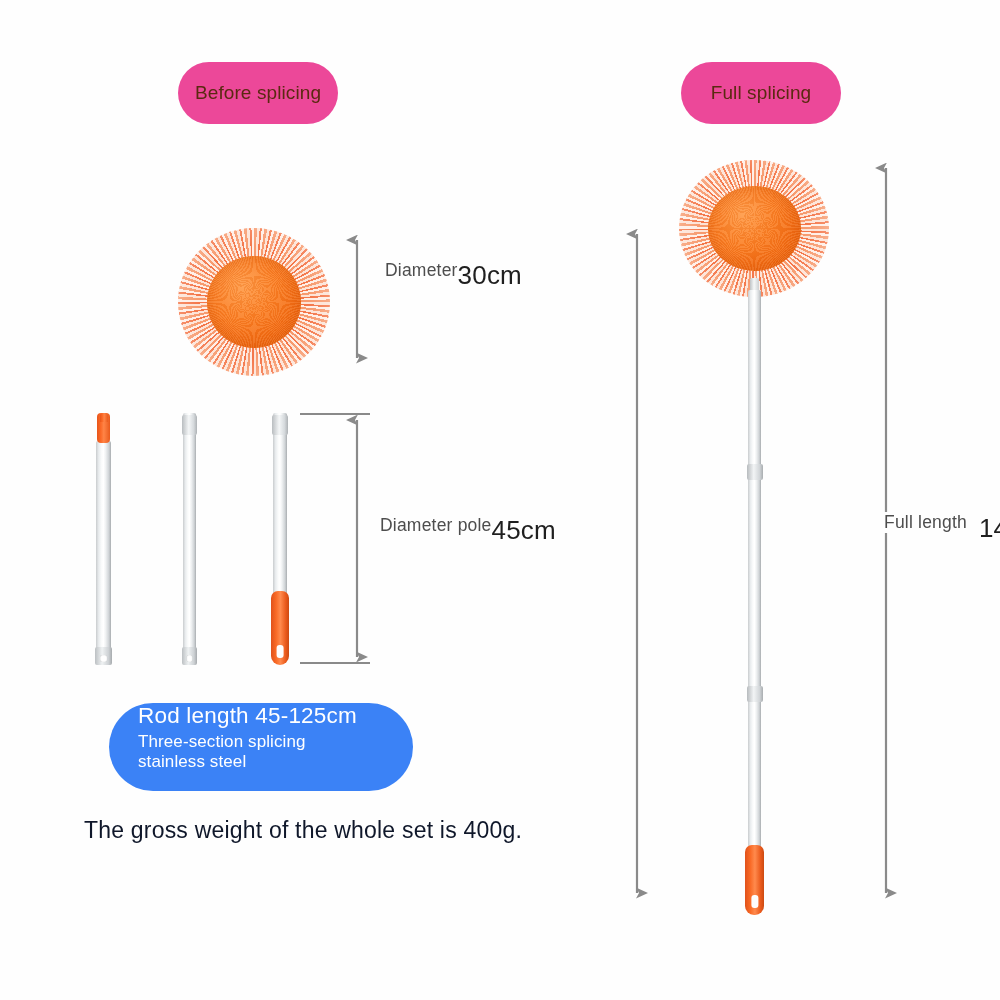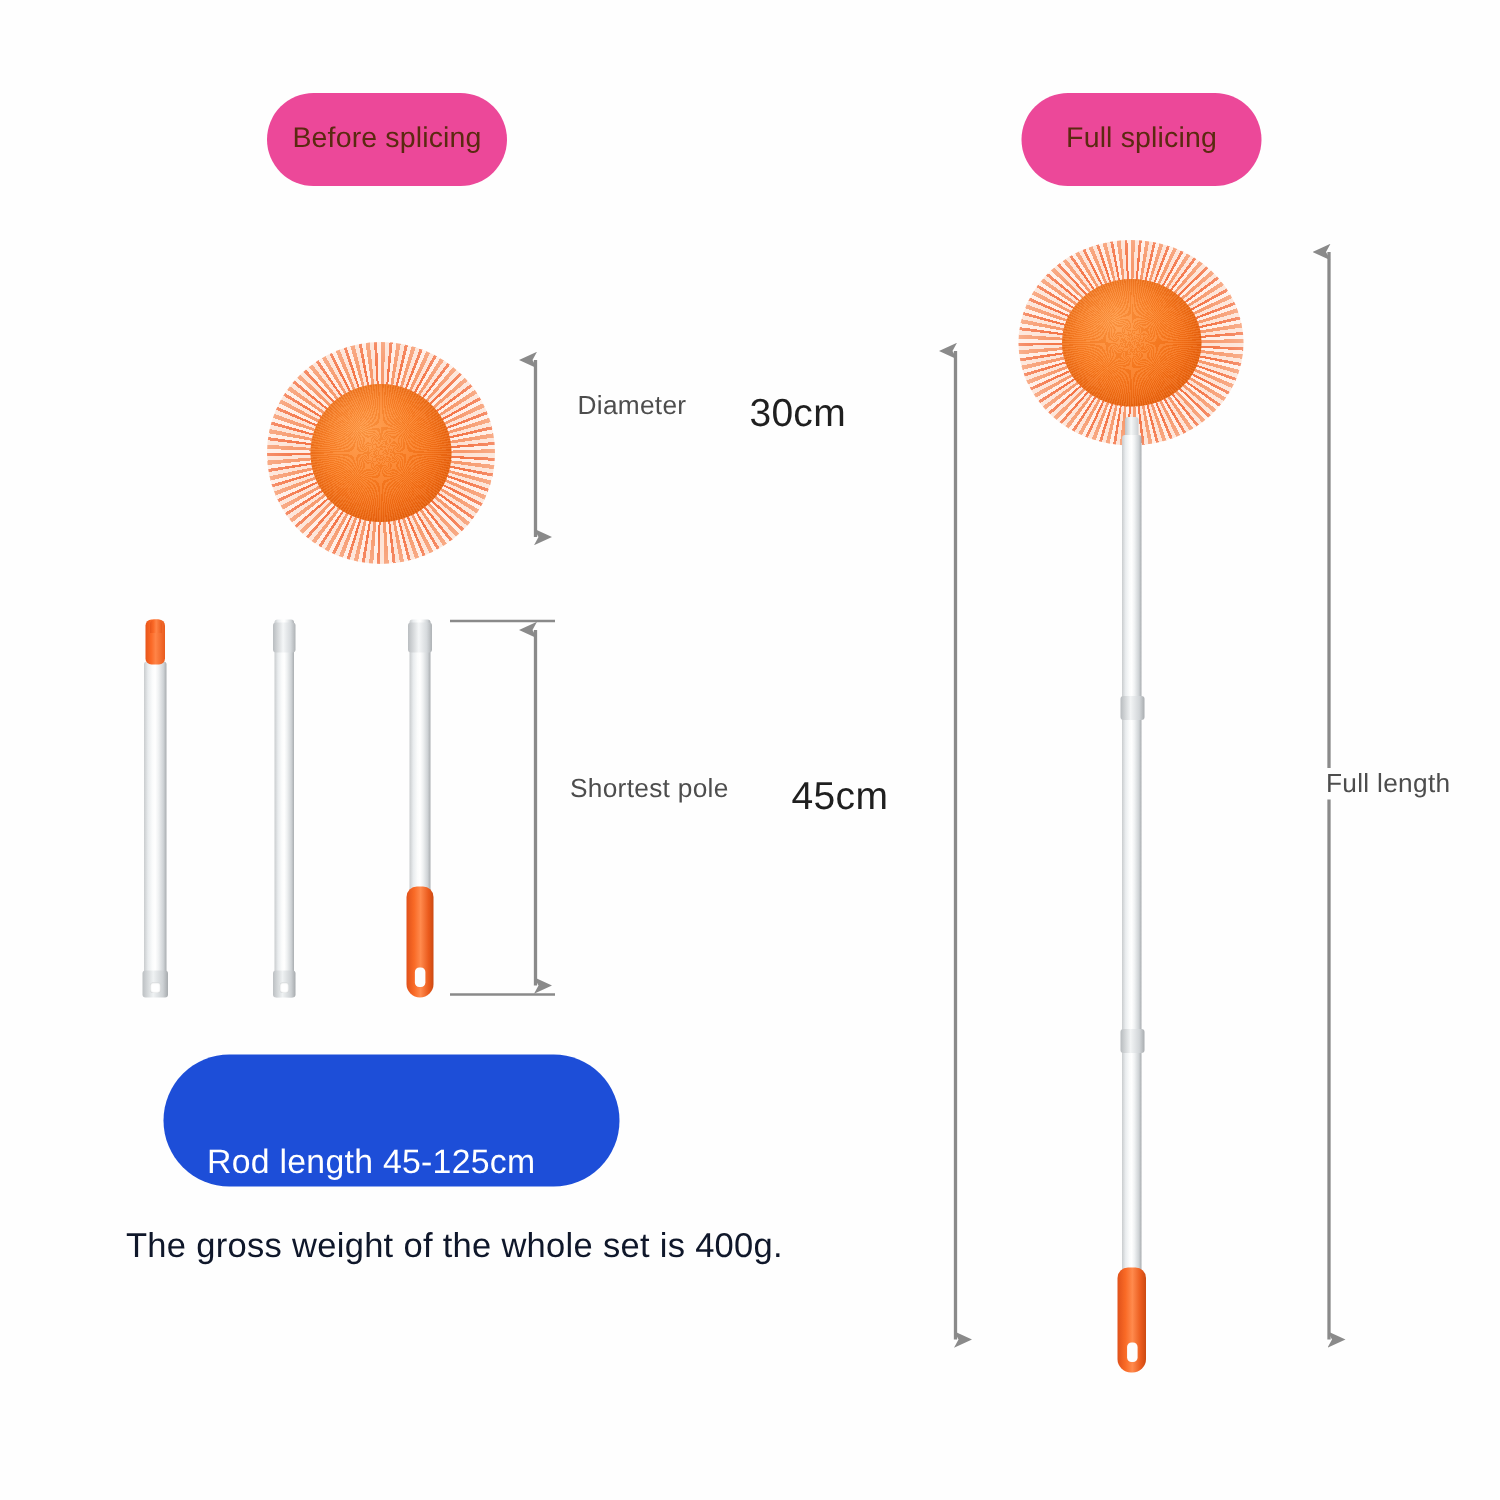--- a/index.html
+++ b/index.html
@@ -42,25 +42,25 @@
   .pill-after {
     left: 681px; top: 62px;
     width: 160px; height: 62px;
     font-size: 19px;
     letter-spacing: .1px;
   }
 
   .pill-info {
     left: 109px; top: 703px;
     width: 304px; height: 88px;
-    background: #1d4ed8;
+    background: #3b82f6;
     color: #ffffff;
     align-items: flex-start;
     padding-left: 29px;
-    justify-content: flex-end;
+    justify-content: flex-start;
     line-height: 1.16;
   }
   .pill-info .info-title {
     font-size: 22.5px;
     letter-spacing: .2px;
     margin-bottom: 3px;
   }
   .pill-info .info-sub {
     font-size: 17px;
     letter-spacing: .1px;
@@ -89,21 +89,20 @@
   .dim-label .dim-name {
     font-size: 17.5px;
     color: #4d4d4d;
     letter-spacing: .2px;
     margin-bottom: 12px;
   }
   .dim-label .dim-value {
     font-size: 26px;
     color: #1f1f1f;
     letter-spacing: .2px;
-    margin-left: 42px;
   }
   .dim-label.centered { align-items: center; }
 
   .lbl-diameter { left: 385px; top: 260px; }
   .lbl-shortest { left: 380px; top: 515px; }
   .lbl-rodlen   { left: 598px; top: 540px; }
   .lbl-fulllen  { left: 878px; top: 512px; }
 
   .lbl-rodlen .dim-name,
   .lbl-fulllen .dim-name,
@@ -353,29 +352,30 @@
       <line x1="886" y1="168" x2="886" y2="893" stroke="#8a8a8a" stroke-width="2.2" marker-start="url(#ah-up)" marker-end="url(#ah-dn)"></line>
     </g>
   </svg>
 
   <div class="dim-label lbl-diameter">
     <span class="dim-name">Diameter</span>
     <span class="dim-value">30cm</span>
   </div>
 
   <div class="dim-label lbl-shortest">
-    <span class="dim-name">Shortest pole</span>
+    <span class="dim-name">Diameter pole</span>
     <span class="dim-value">45cm</span>
   </div>
 
 
   <div class="dim-label lbl-fulllen centered">
     <span class="dim-name">Full length</span>
     <span class="dim-value">140cm</span>
   </div>
 
   <div class="pill pill-info">
     <span class="info-title">Rod length 45-125cm</span>
+    <span class="info-sub">Three-section splicing stainless steel</span>
   </div>
 
   <div class="caption">The gross weight of the whole set is 400g.</div>
 
 </div>
 
 </body></html>

